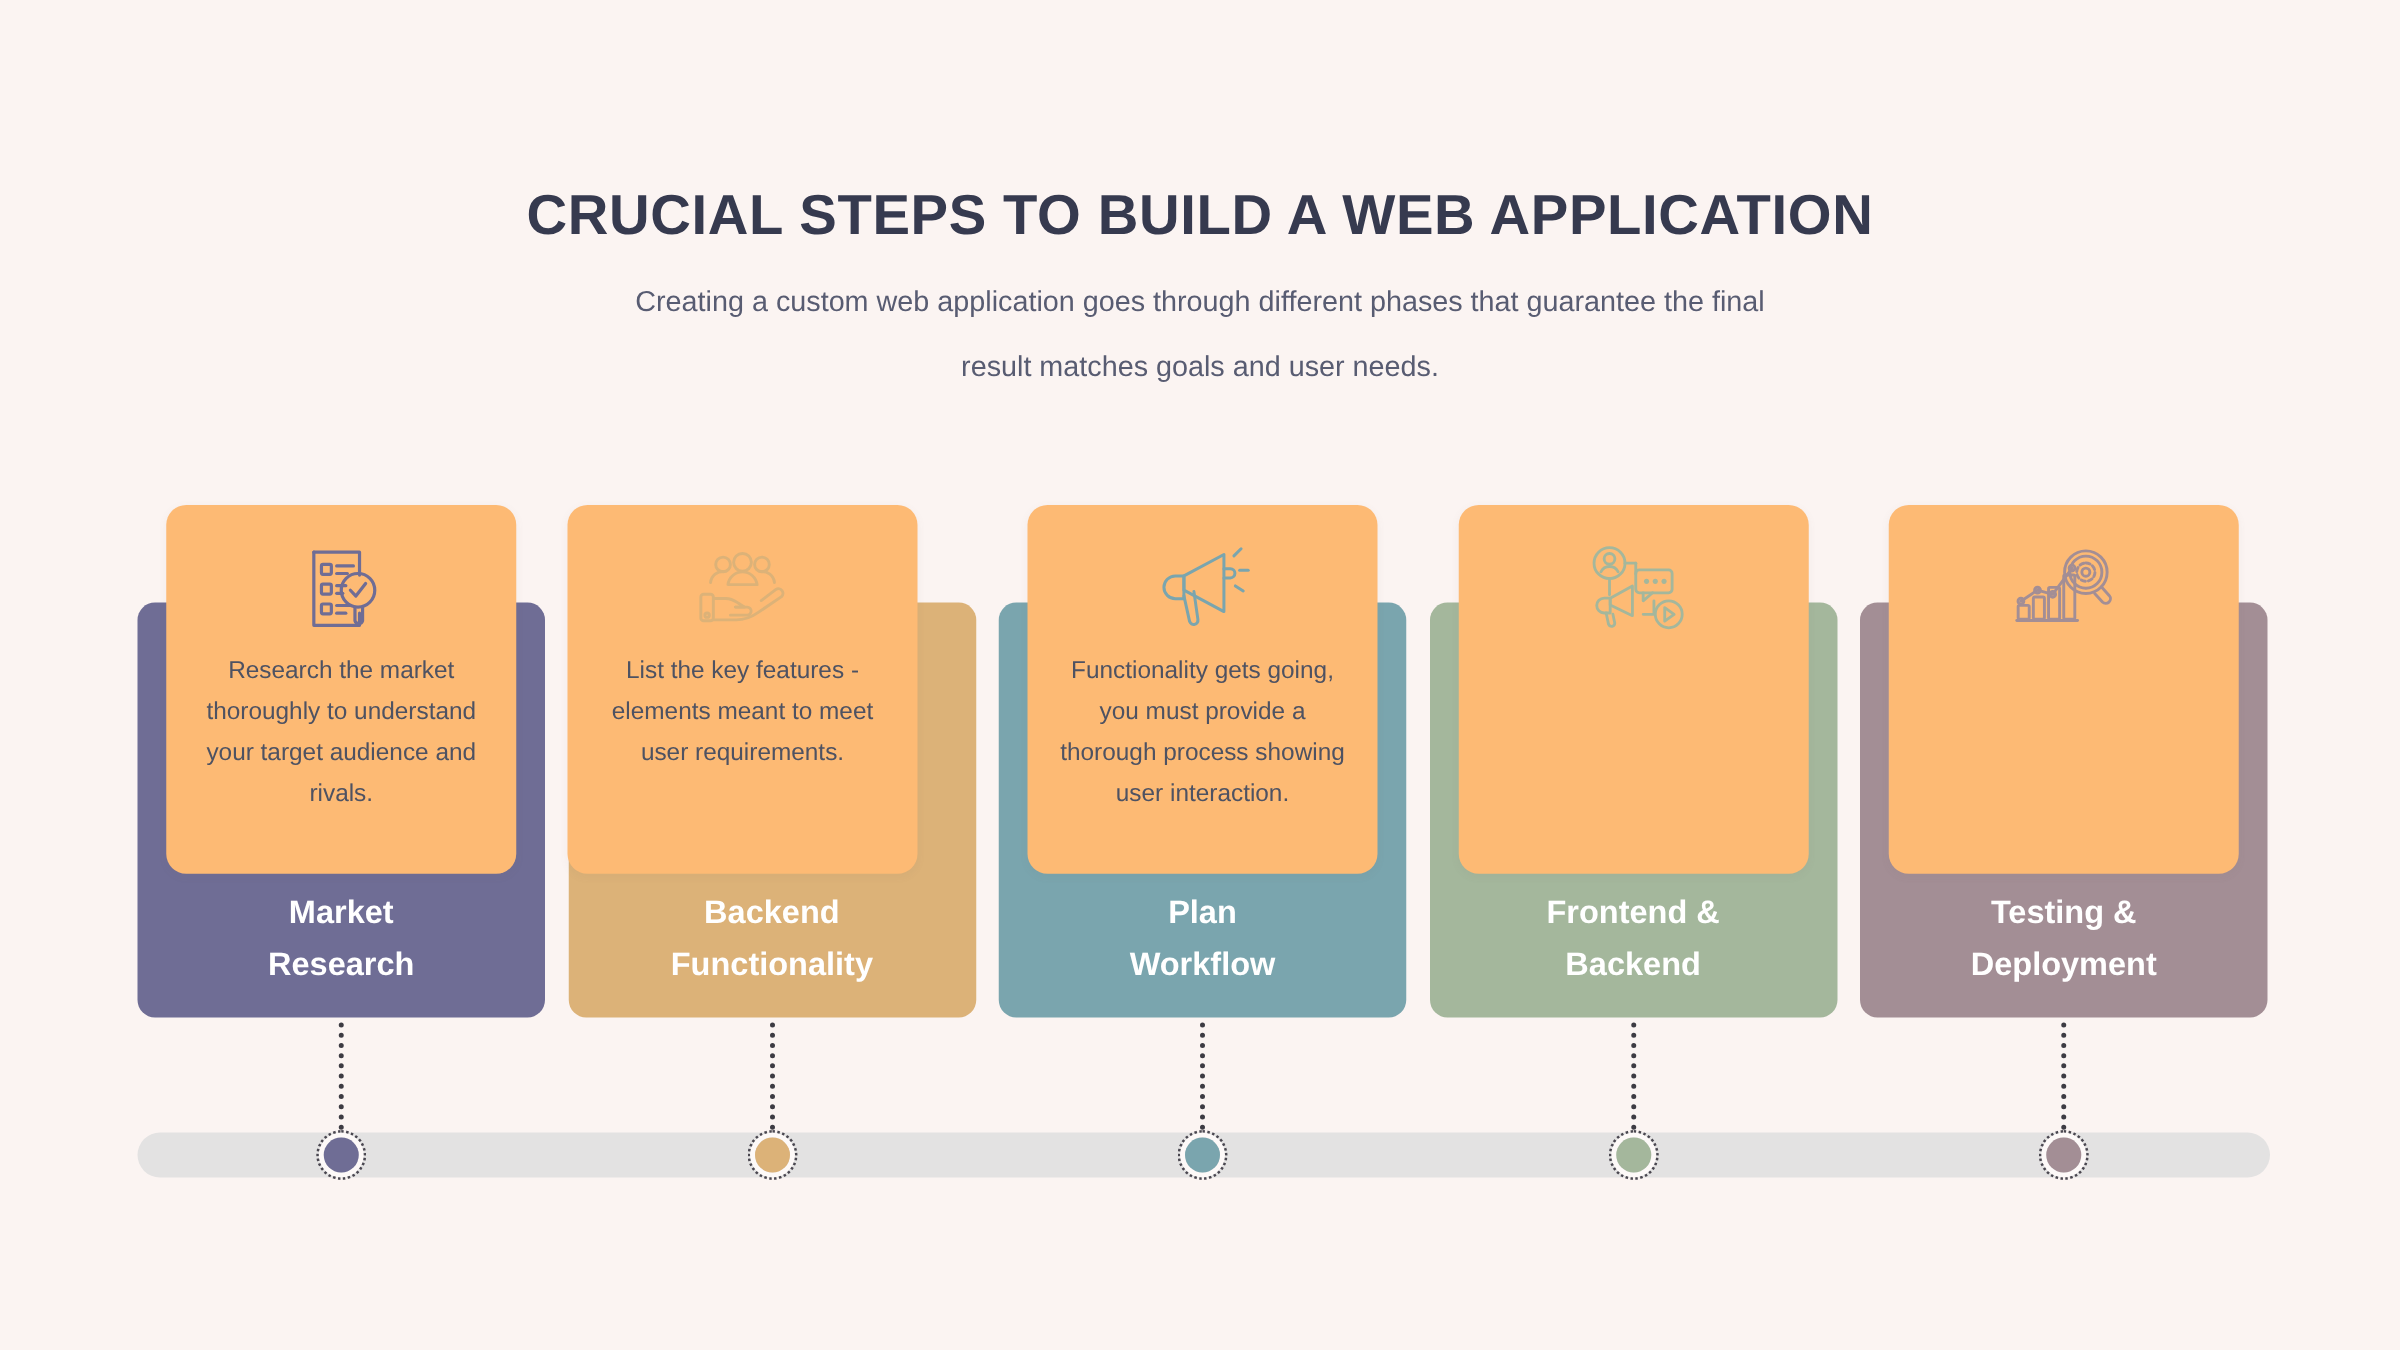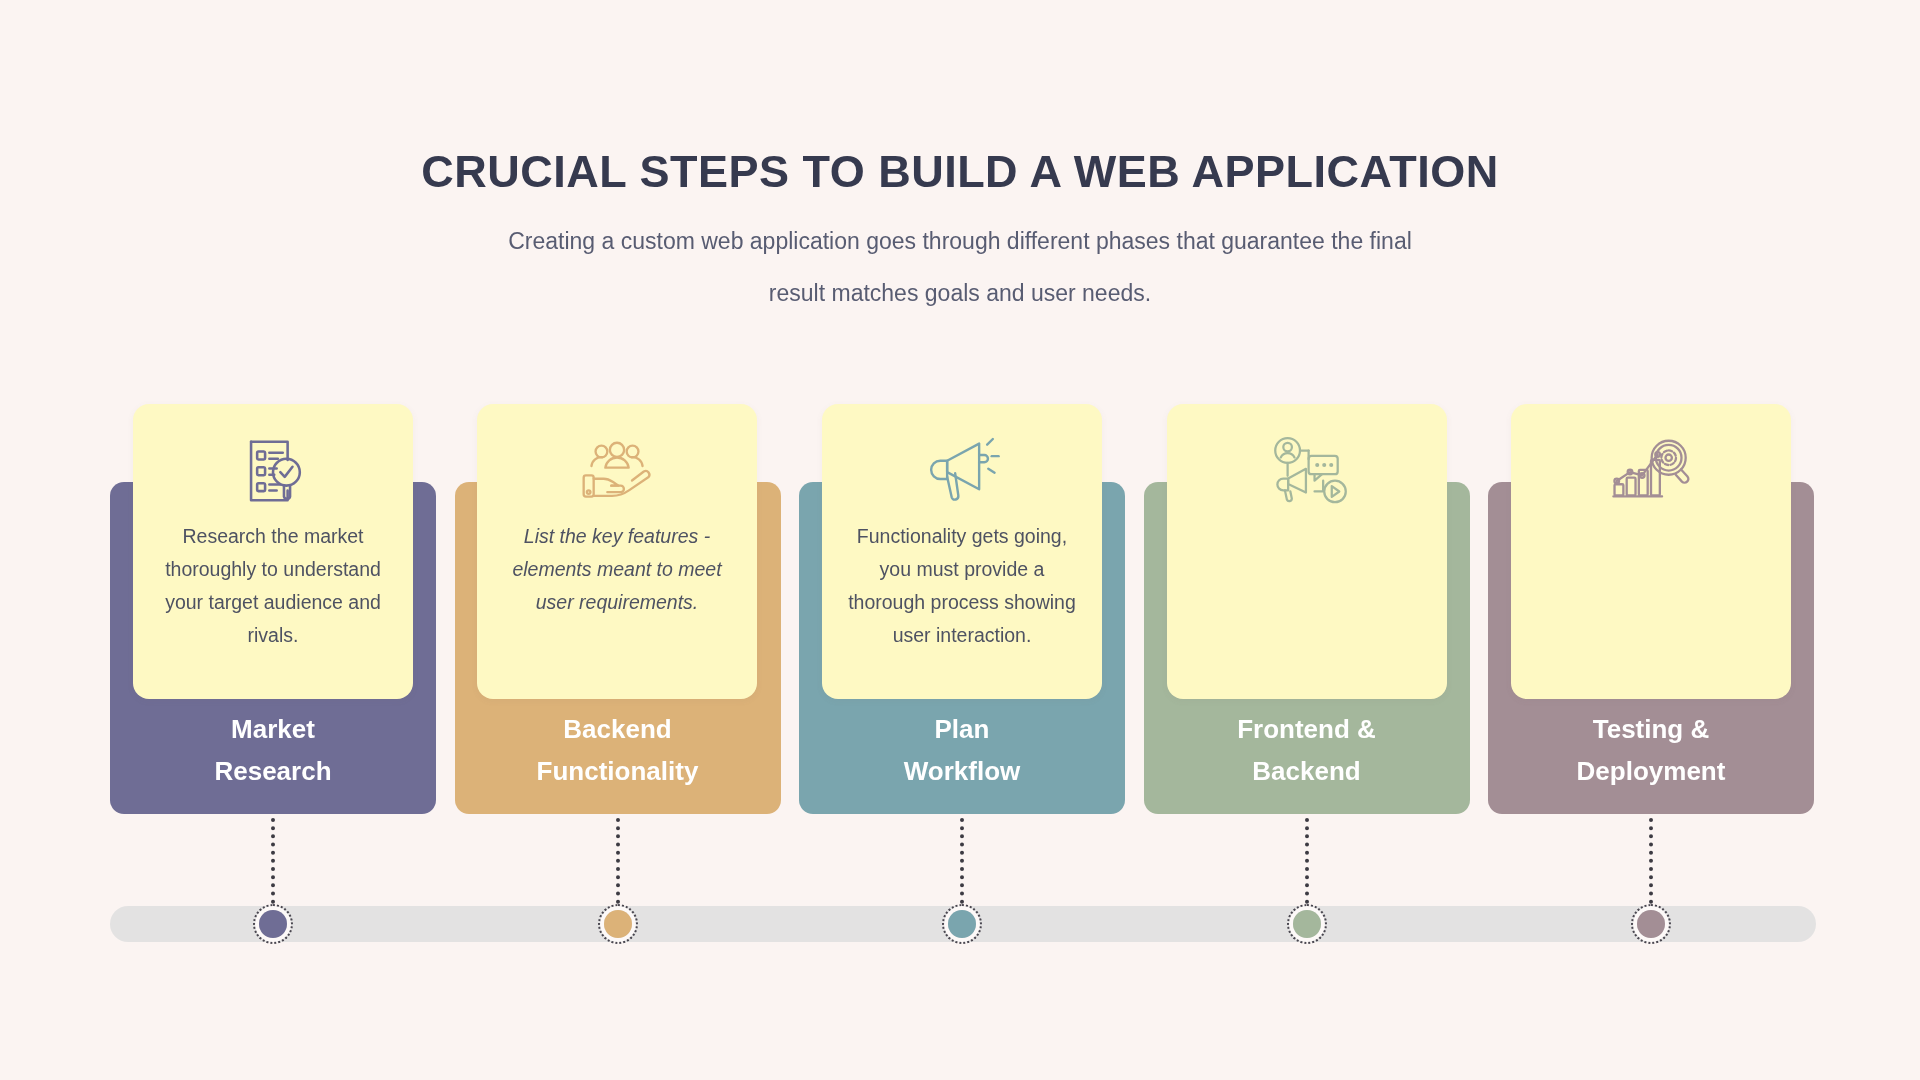--- a/index.html
+++ b/index.html
@@ -58,21 +58,21 @@
     box-sizing:border-box;
     white-space:pre-line;
     margin-top:10px;
   }
 
   .whitecard{
     position:absolute;
     top:404px;
     width:280px;
     height:295px;
-    background:#fef9c3;
+    background:#fdba74;
     border-radius:16px;
     box-sizing:border-box;
     padding:28px 18px 16px 18px;
     display:flex;
     flex-direction:column;
     align-items:center;
     box-shadow:0 2px 7px rgba(120,100,100,0.06);
   }
   .cardicon{height:78px;display:flex;align-items:center;justify-content:center;margin-bottom:10px;}
   .cardtext{
@@ -144,21 +144,21 @@
             <path stroke="#6f6d95" fill="none" stroke-width="2.1" stroke-linecap="round" stroke-linejoin="round" d="M41 44 v9 a2.6 2.6 0 0 0 5 0 v-9"></path>
           </svg>
         </div>
         <div class="cardtext">Research the market thoroughly to understand your target audience and rivals.</div>
       </div>
       <div class="connector" style="left: 271px;"></div>
       <div class="colorblock" style="left: 454.5px; background: rgb(220, 178, 120);">
         <div class="steplabel">Backend
 Functionality</div>
       </div>
-      <div class="whitecard" style="left: 477px; font-style: italic;">
+      <div class="whitecard" style="left: 454px;">
         <div class="cardicon">
           <svg width="80" height="72" viewBox="0 0 72 60">
             <circle stroke="#dcb278" fill="none" stroke-width="2.1" stroke-linecap="round" stroke-linejoin="round" cx="36" cy="11" r="6.4"></circle>
             <path stroke="#dcb278" fill="none" stroke-width="2.1" stroke-linecap="round" stroke-linejoin="round" d="M25.5 27 a10.6 10.6 0 0 1 21 0 z"></path>
             <circle stroke="#dcb278" fill="none" stroke-width="2.1" stroke-linecap="round" stroke-linejoin="round" cx="22" cy="12.5" r="5.3"></circle>
             <path stroke="#dcb278" fill="none" stroke-width="2.1" stroke-linecap="round" stroke-linejoin="round" d="M13 25.5 a9 9 0 0 1 9.8 -7.9"></path>
             <circle stroke="#dcb278" fill="none" stroke-width="2.1" stroke-linecap="round" stroke-linejoin="round" cx="50" cy="12.5" r="5.3"></circle>
             <path stroke="#dcb278" fill="none" stroke-width="2.1" stroke-linecap="round" stroke-linejoin="round" d="M59 25.5 a9 9 0 0 0 -9.8 -7.9"></path>
             <rect stroke="#dcb278" fill="none" stroke-width="2.1" stroke-linecap="round" stroke-linejoin="round" x="6" y="34" width="9" height="19" rx="2"></rect>
             <circle stroke="#dcb278" fill="none" stroke-width="2.1" stroke-linecap="round" stroke-linejoin="round" cx="10.5" cy="49" r="1.6"></circle>

